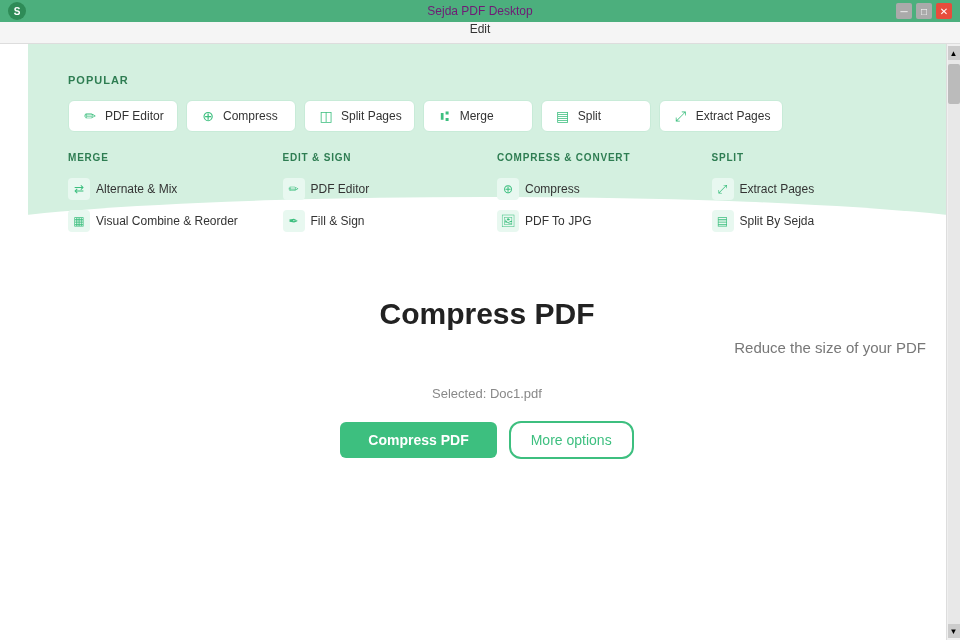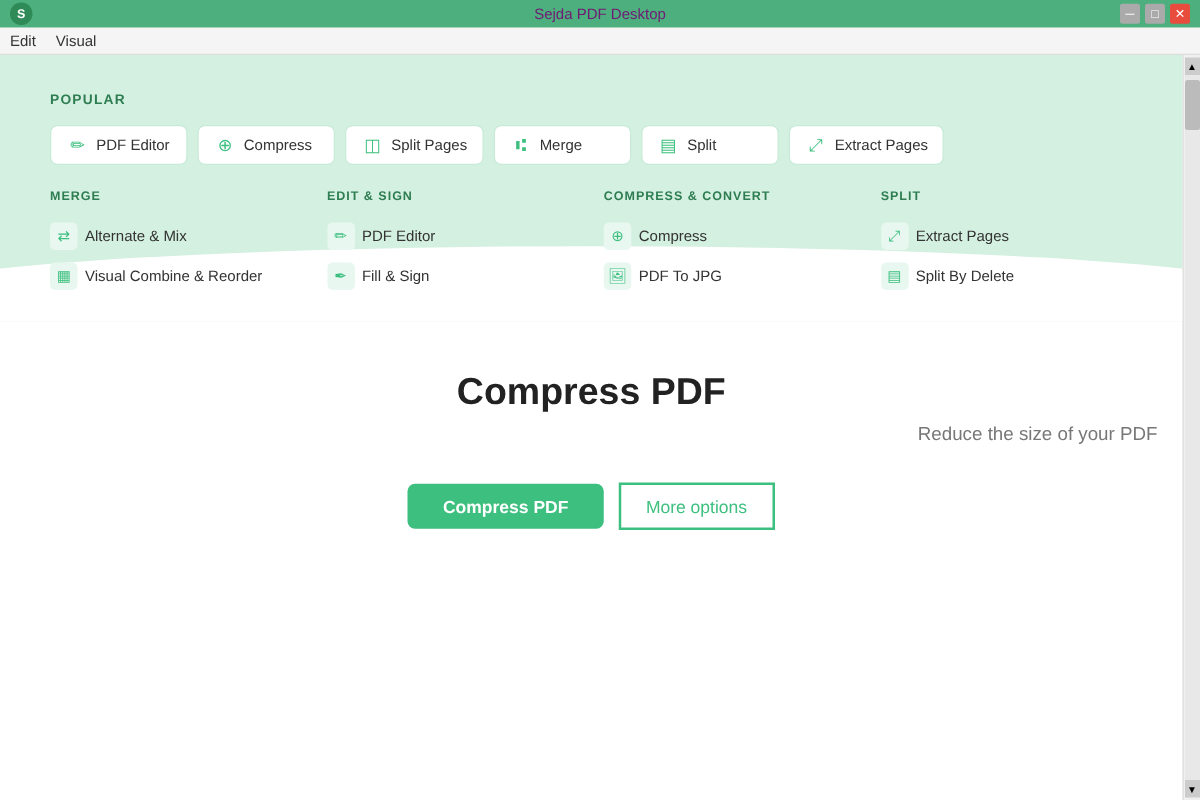--- a/index.html
+++ b/index.html
@@ -61,20 +61,21 @@
 
     
     .menu-bar {
       background: #f5f5f5;
       height: 22px;
       display: flex;
       align-items: center;
       padding: 0 8px;
       gap: 16px;
       border-bottom: 1px solid #ddd;
+      flex-direction: column;
     }
     .menu-item {
       font-size: 12px;
       color: #333;
       cursor: pointer;
     }
 
     
     .main-container {
       display: flex;
@@ -114,20 +115,21 @@
       background: #bbb;
       position: absolute;
       top: 4px;
       border-radius: 2px;
     }
 
     
     .content-area {
       flex: 1;
       overflow: hidden;
+      margin-left: 28px;
     }
 
     
     .top-section {
       background: #d4f0e0;
       position: relative;
       padding: 30px 40px 20px;
       overflow: hidden;
     }
     .top-section::before {
@@ -266,21 +268,21 @@
       padding: 10px 28px;
       font-size: 14px;
       font-weight: bold;
       cursor: pointer;
     }
 
     .btn-secondary {
       background: transparent;
       color: #3dbf7f;
       border: 2px solid #3dbf7f;
-      border-radius: 0;
+      border-radius: 12px;
       padding: 9px 20px;
       font-size: 14px;
       cursor: pointer;
     }
   </style>
 </head>
 <body>
 
 <div class="title-bar">
   <div class="title-bar-logo">S</div>
@@ -369,30 +371,31 @@
         </div>
 
         <div class="category-col">
           <div class="category-label">SPLIT</div>
           <div class="category-item">
             <span class="item-icon">⤢</span>
             <span>Extract Pages</span>
           </div>
           <div class="category-item">
             <span class="item-icon">▤</span>
-            <span>Split By Delete</span>
+            <span>Split By Sejda</span>
           </div>
         </div>
 
       </div>
     </div>
 
     <div class="bottom-section">
       <h1 class="page-title">Compress PDF</h1>
       <p class="page-subtitle">Reduce the size of your PDF</p>
+      <p class="selected-file">Selected: Doc1.pdf</p>
       <div class="action-buttons">
         <button class="btn-primary">Compress PDF</button>
         <button class="btn-secondary">More options</button>
       </div>
     </div>
 
   </div>
 
   <div class="scrollbar">
     <div class="scroll-btn">▲</div>

